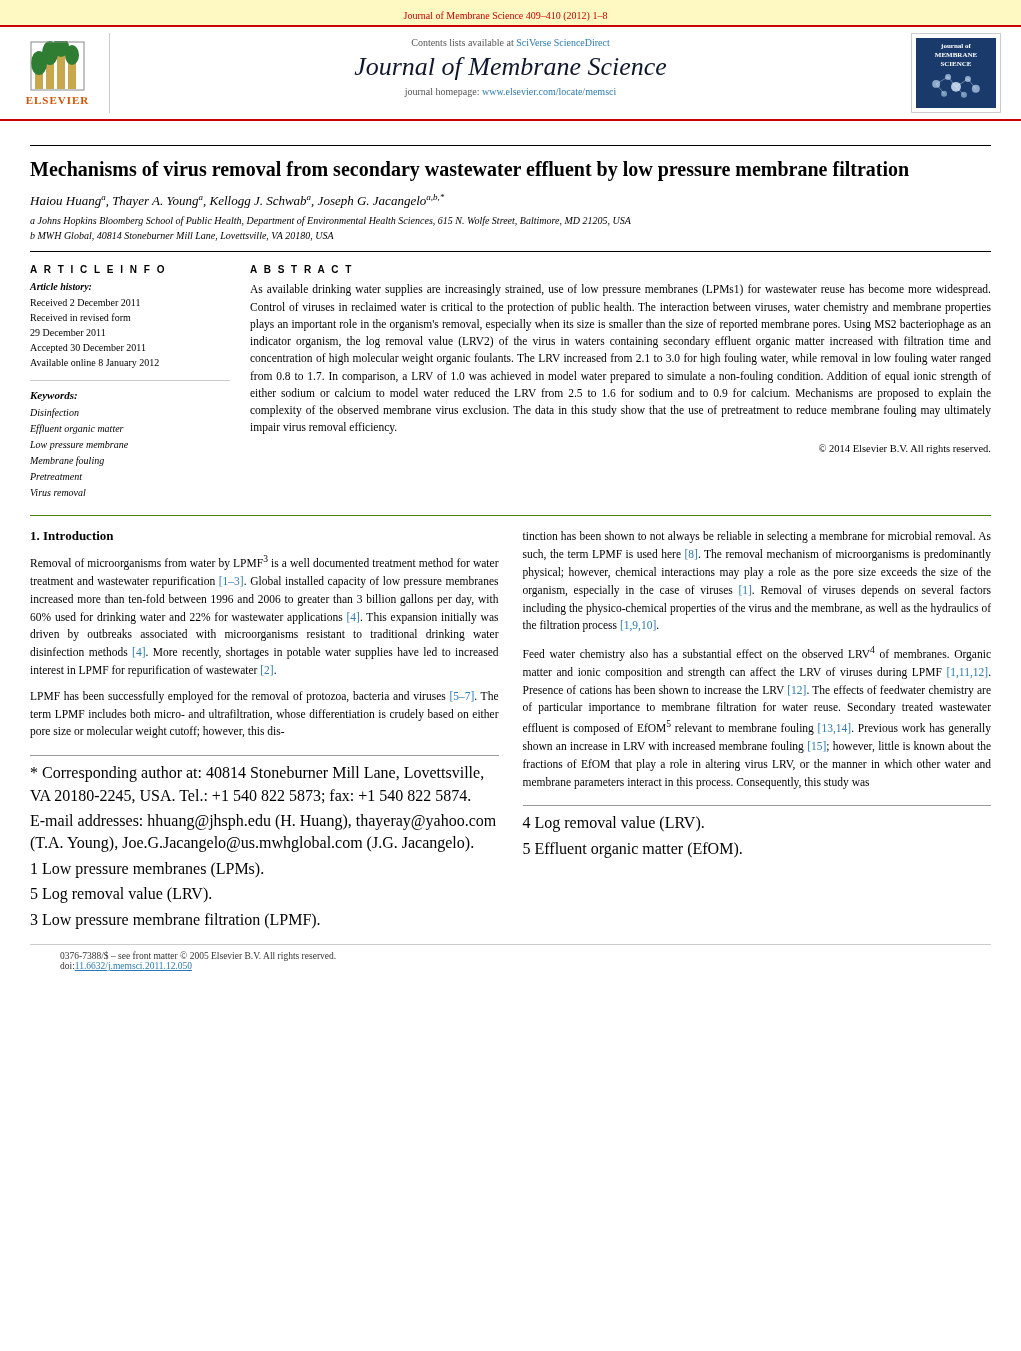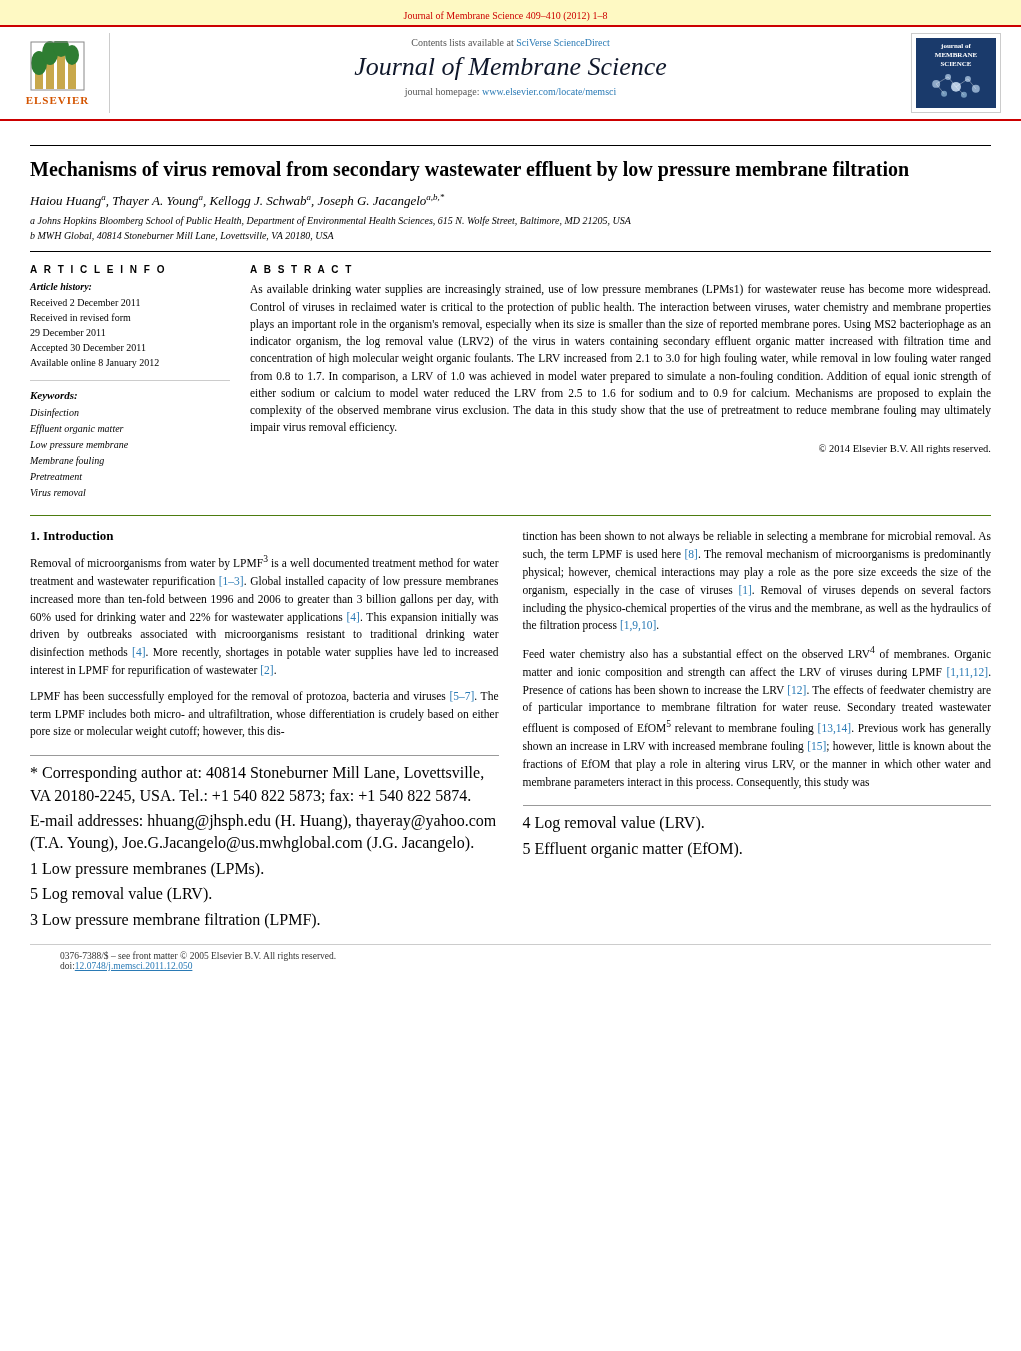--- a/index.html
+++ b/index.html
@@ -450,18 +450,18 @@
             <div class="footnote-item">5  Effluent organic matter (EfOM).</div>
           </div>
         </div>
 
       </div>
     </div>
 
     <div class="footer-bottom">
       <div class="footer-text">0376-7388/$ – see front matter © 2005 Elsevier B.V. All rights reserved.</div>
       <div class="footer-doi">
-        <span>doi:</span><a href="#">12.0748/j.memsci.2011.12.050</a>
+        <span>doi:</span><a href="#">11.6632/j.memsci.2011.12.050</a>
       </div>
     </div>
 
   </div>
 </div>
 
 </body></html>

